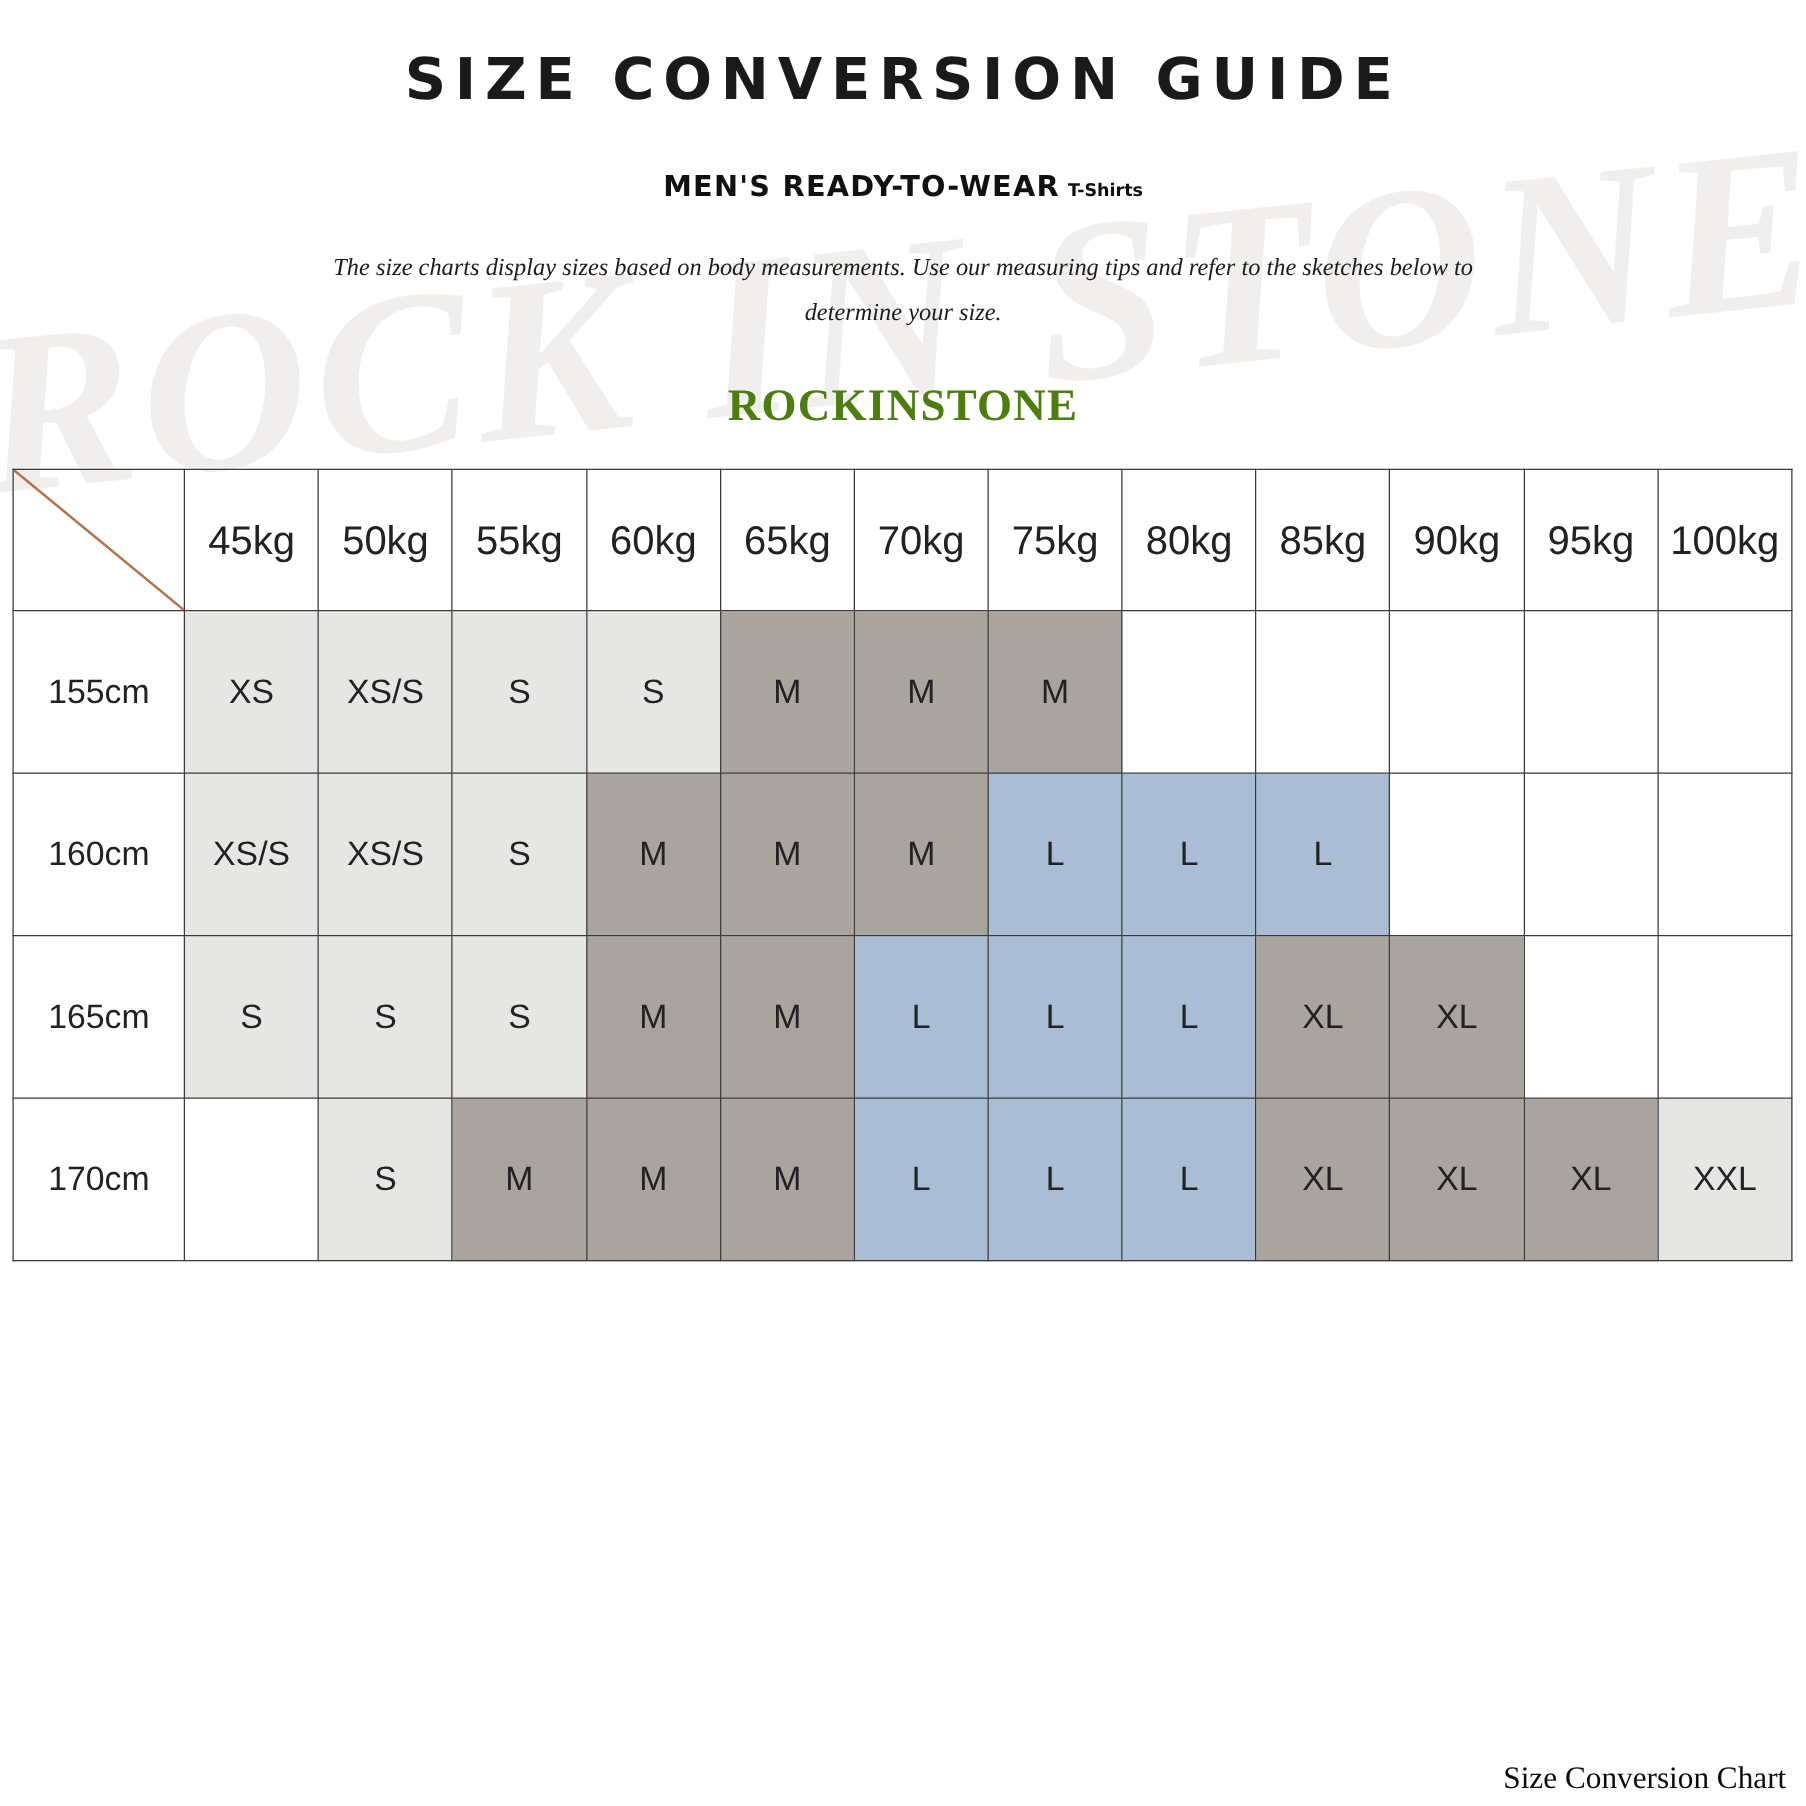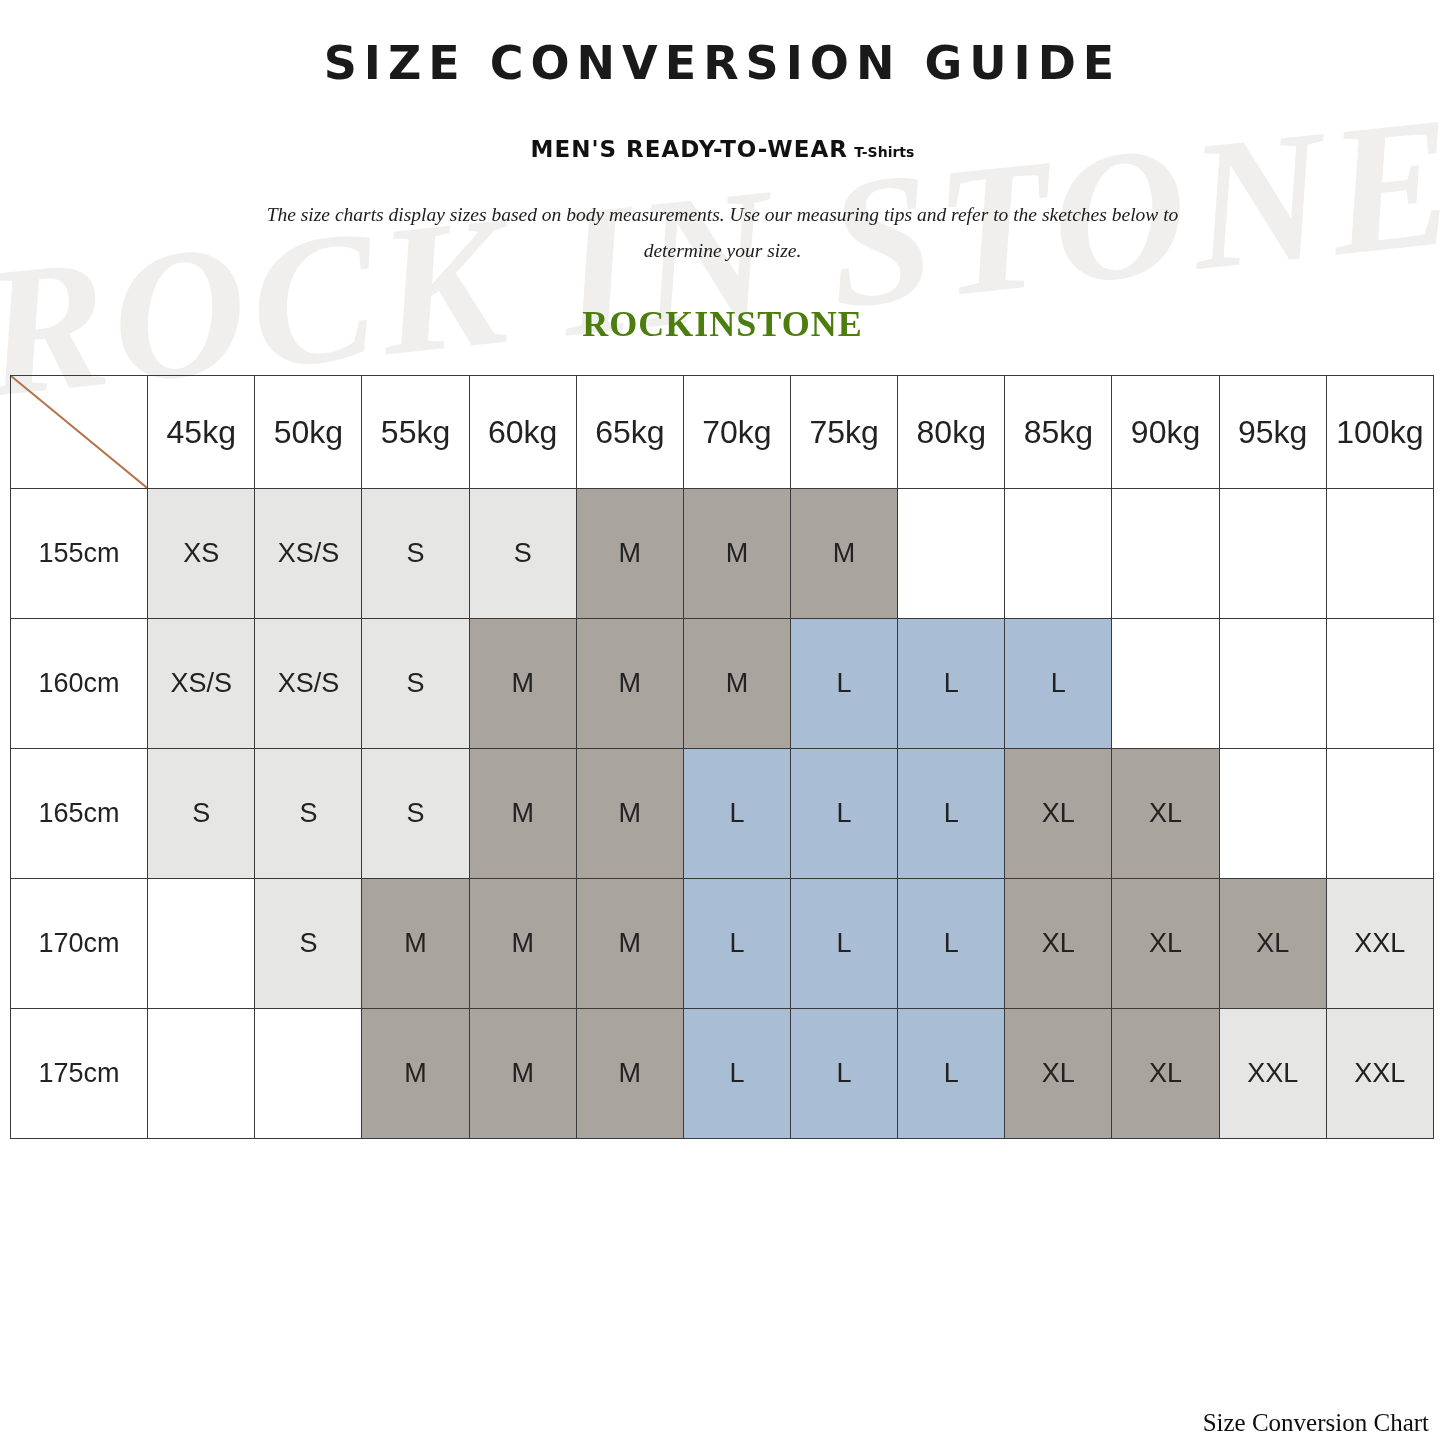--- a/index.html
+++ b/index.html
@@ -248,33 +248,18 @@
           <td style="background: rgb(170, 164, 158);">M</td>
           <td style="background: rgb(170, 164, 158);">M</td>
           <td style="background: rgb(169, 189, 212);">L</td>
           <td style="background: rgb(169, 189, 212);">L</td>
           <td style="background: rgb(169, 189, 212);">L</td>
           <td style="background: rgb(170, 164, 158);">XL</td>
           <td style="background: rgb(170, 164, 158);">XL</td>
           <td style="background: rgb(170, 164, 158);">XL</td>
           <td style="background: rgb(230, 230, 228);">XXL</td>
         </tr>
-        <tr>
-          <td class="rowhdr-cell">175cm</td>
-          <td style="background: rgb(255, 255, 255);"></td>
-          <td style="background: rgb(255, 255, 255);"></td>
-          <td style="background: rgb(170, 164, 158);">M</td>
-          <td style="background: rgb(170, 164, 158);">M</td>
-          <td style="background: rgb(170, 164, 158);">M</td>
-          <td style="background: rgb(169, 189, 212);">L</td>
-          <td style="background: rgb(169, 189, 212);">L</td>
-          <td style="background: rgb(169, 189, 212);">L</td>
-          <td style="background: rgb(170, 164, 158);">XL</td>
-          <td style="background: rgb(170, 164, 158);">XL</td>
-          <td style="background: rgb(230, 230, 228);">XXL</td>
-          <td style="background: rgb(230, 230, 228);">XXL</td>
-        </tr>
       </tbody>
   </table>
 
 </div>
 
 <div class="footer-note">Size Conversion Chart</div>
 
 </body></html>

